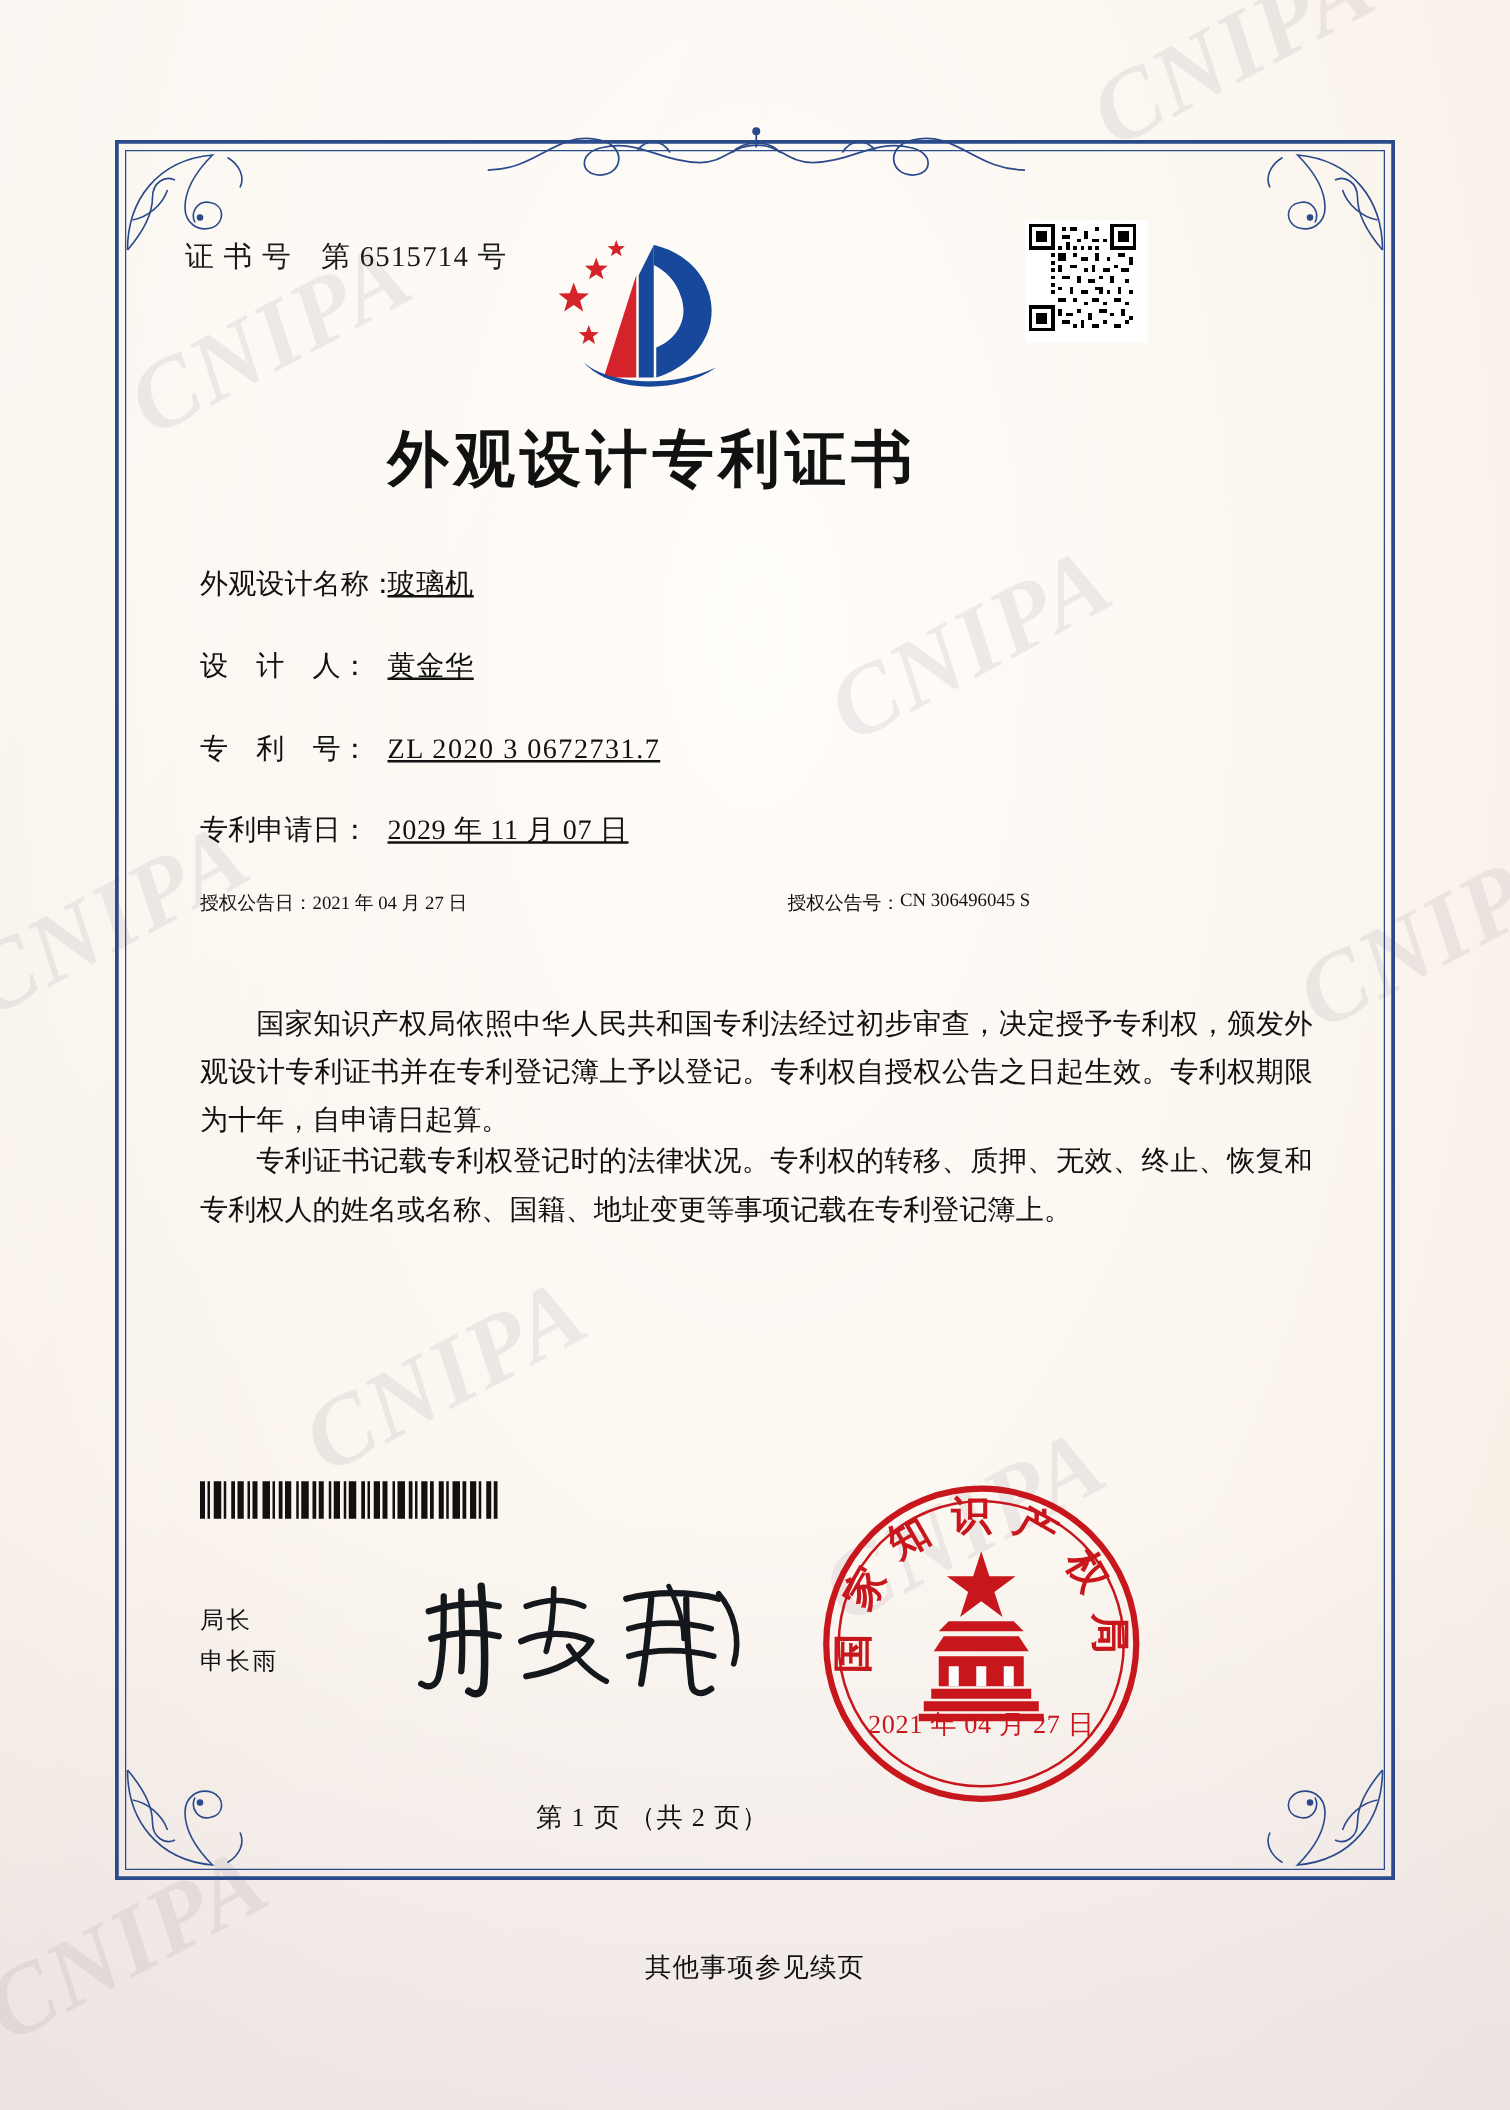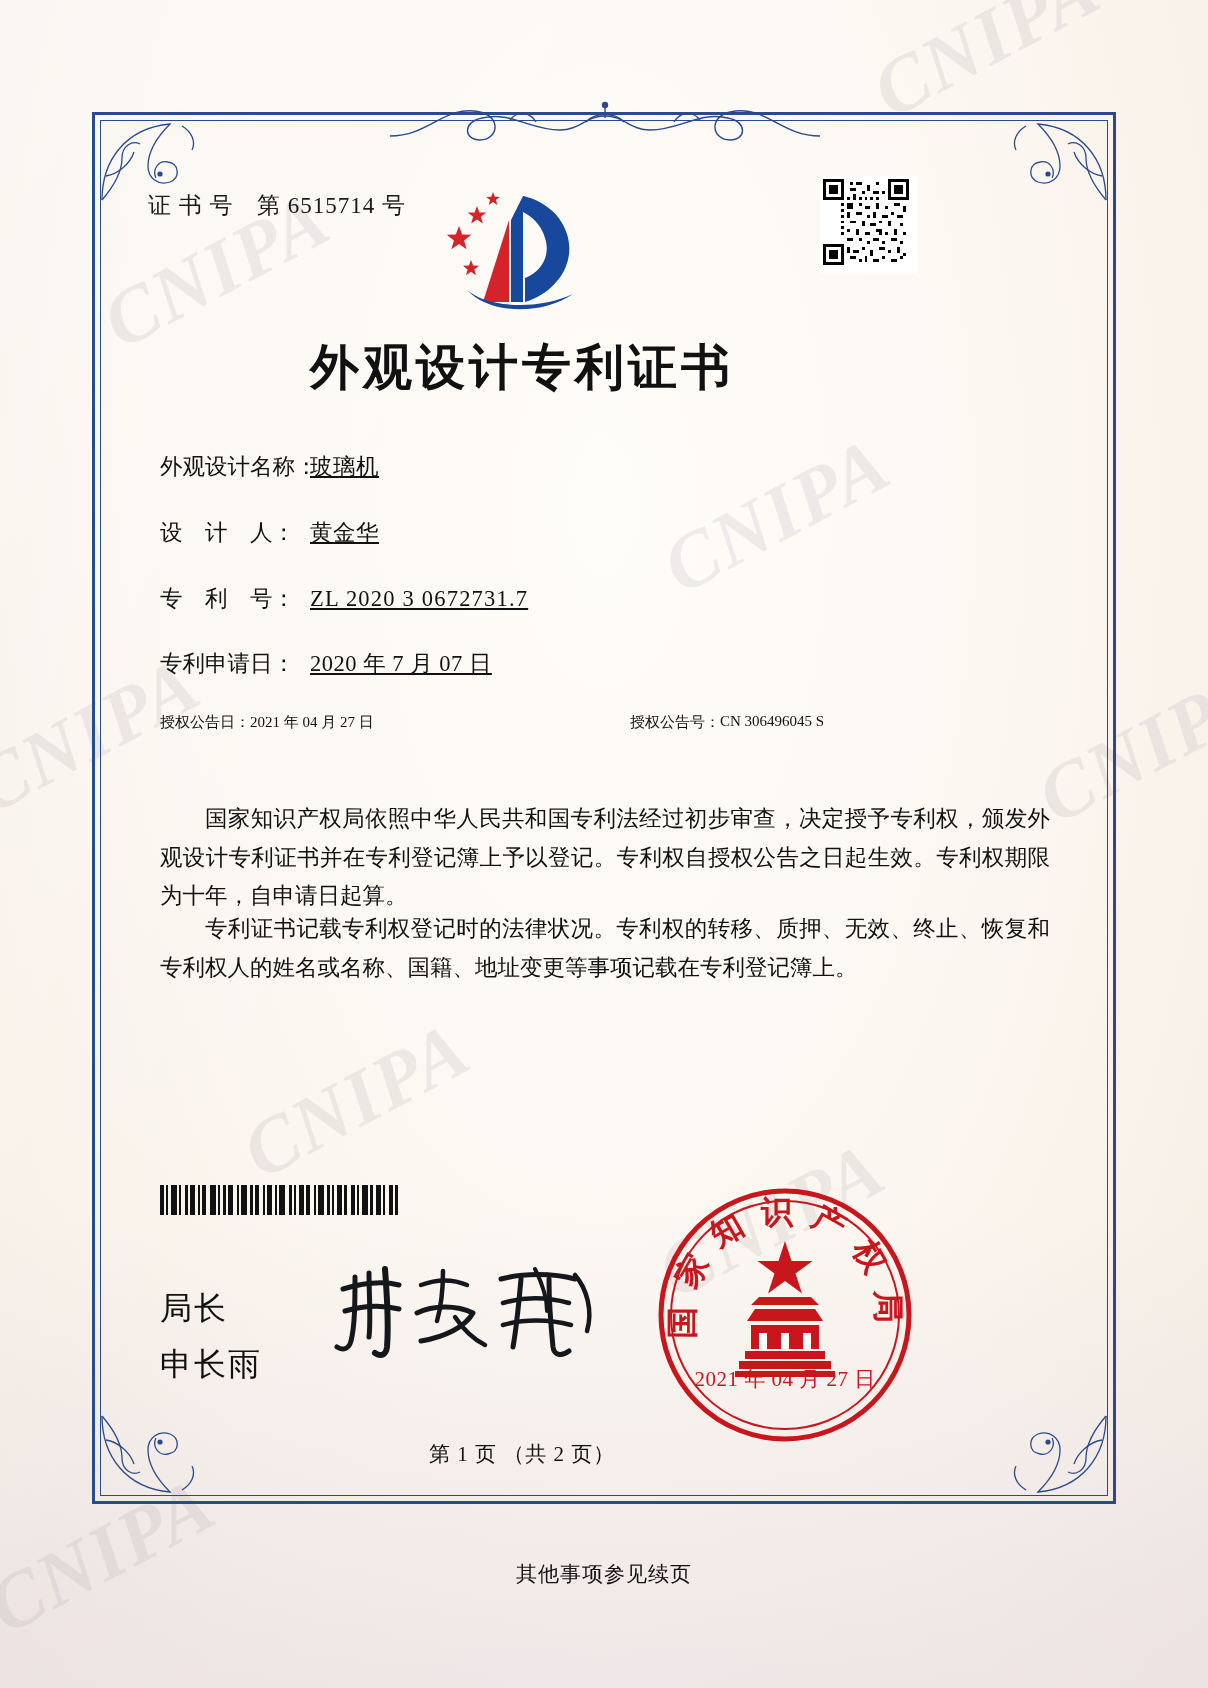--- a/index.html
+++ b/index.html
@@ -209,21 +209,21 @@
     display: flex;
     align-items: stretch;
   }
   .barcode i { display:block; height:100%; background:#111; }
 
   
   .sig-block {
     position: absolute;
     left: 60px;
     top: 1160px;
-    font-size: 32px;
+    font-size: 19px;
     line-height: 1.75;
     color: #111;
     letter-spacing: 2px;
   }
   .sig-script {
     position: absolute;
     left: 225px;
     top: 1135px;
     width: 290px;
     height: 110px;
@@ -479,21 +479,21 @@
       <div class="field-value">黄金华</div>
     </div>
 
     <div class="field-row">
       <div class="field-label">专　利　号：</div>
       <div class="field-value mono-sp">ZL 2020 3 0672731.7</div>
     </div>
 
     <div class="field-row">
       <div class="field-label">专利申请日：</div>
-      <div class="field-value">2020 年 7 月 07 日</div>
+      <div class="field-value">2029 年 11 月 07 日</div>
     </div>
 
 
 
     <div class="pub-row">
       <div class="pub-left">
         <span class="pub-label">授权公告日：</span>
         <span>2021 年 04 月 27 日</span>
       </div>
       <div class="pub-right">

